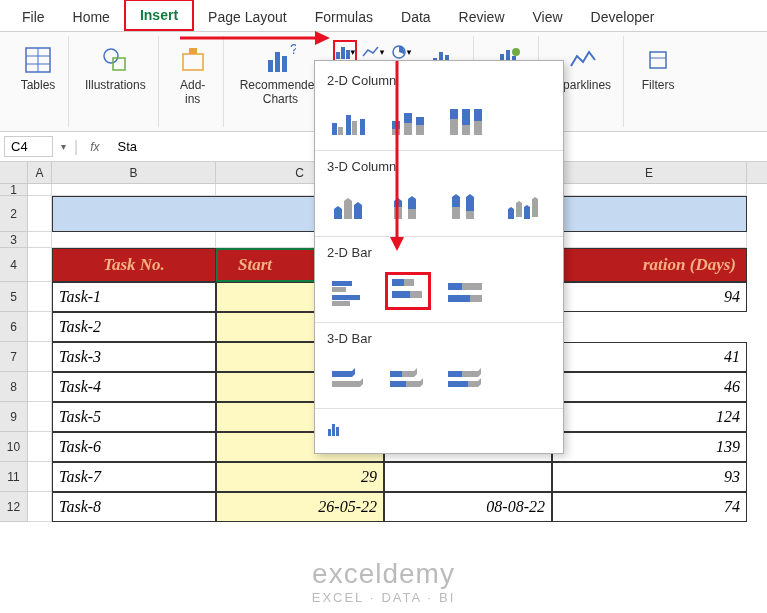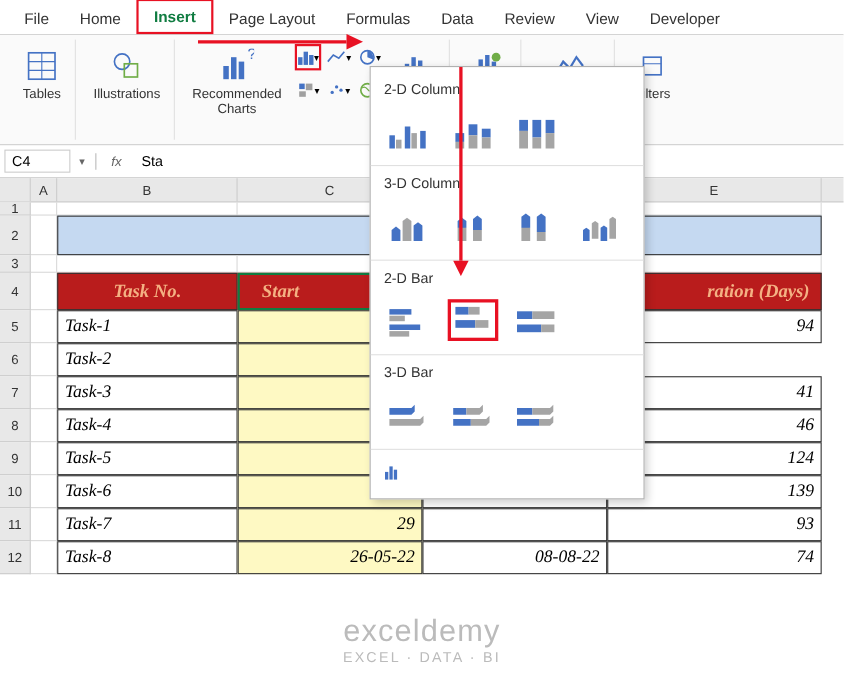--- a/index.html
+++ b/index.html
@@ -16,21 +16,21 @@
     .ribbon-btn .icon-box { width: 32px; height: 32px; display: flex; align-items: center; justify-content: center; }
     .ribbon-label { font-size: 12px; color: #333; text-align: center; margin-top: 2px; }
     .group-label { font-size: 11px; color: #666; margin-top: 4px; }
     .small-btn { width: 24px; height: 24px; display: flex; align-items: center; justify-content: center; cursor: pointer; }
     .chart-btn-row { display: flex; gap: 4px; margin-bottom: 4px; }
     .highlight-box { border: 2px solid #e81123; }
     
     .arrow-red { position: absolute; z-index: 100; }
     
     .formula-bar { display: flex; align-items: center; height: 30px; border-bottom: 1px solid #d0d0d0; padding: 0 4px; gap: 8px; }
-    .name-box { width: 60px; border: 1px solid #ccc; padding: 2px 6px; font-size: 13px; }
+    .name-box { width: 49px; border: 1px solid #ccc; padding: 2px 6px; font-size: 13px; }
     .fx-label { font-size: 12px; font-style: italic; color: #666; padding: 0 4px; }
     .formula-input { flex: 1; border: none; font-size: 13px; padding: 2px 6px; }
     
     .sheet { position: relative; }
     .col-headers { display: flex; height: 22px; background: #e8e8e8; border-bottom: 1px solid #ccc; }
     .select-all { width: 28px; border-right: 1px solid #ccc; background: #e8e8e8; }
     .col-header { border-right: 1px solid #ccc; display: flex; align-items: center; justify-content: center; font-size: 12px; color: #333; }
     .col-A { width: 24px; }
     .col-B { width: 164px; }
     .col-C { width: 168px; }
@@ -50,21 +50,21 @@
     .row-1 .cell { height: 12px; }
     .title-row { height: 36px; }
     .title-cell { background: #c5d9f1; border: 1px solid #333; font-family: Georgia, serif; font-size: 20px; font-style: italic; color: #7030a0; font-weight: bold; justify-content: center; }
     
     .header-cell { background: #b91c1c; color: #f4b183; font-family: Georgia, serif; font-style: italic; font-size: 17px; font-weight: bold; border: 1px solid #333; justify-content: center; height: 34px; }
     .data-cell { border: 1px solid #333; font-family: Georgia, serif; font-size: 16px; font-style: italic; }
     .data-cell.right { justify-content: flex-end; }
     .data-cell.sel { background: #fef9c3; }
     .sel-border { border: 2px solid #107c41; }
     
-    .chart-dropdown { position: absolute; top: 60px; left: 336px; width: 250px; background: #fff; border: 1px solid #b0b0b0; box-shadow: 3px 3px 8px rgba(0,0,0,0.2); z-index: 50; padding: 8px 0; }
+    .chart-dropdown { position: absolute; top: 60px; left: 314px; width: 250px; background: #fff; border: 1px solid #b0b0b0; box-shadow: 3px 3px 8px rgba(0,0,0,0.2); z-index: 50; padding: 8px 0; }
     .dd-section { padding: 4px 12px; }
     .dd-title { font-size: 13px; color: #333; margin-bottom: 8px; }
     .dd-icons { display: flex; gap: 12px; padding: 4px 0; }
     .chart-icon { width: 46px; height: 38px; cursor: pointer; display: flex; align-items: flex-end; justify-content: center; border: 1px solid transparent; }
     .chart-icon.highlight { border: 3px solid #e81123; padding: 2px; }
     .dd-sep { border-top: 1px solid #e0e0e0; margin: 4px 0; }
     .dd-link { padding: 8px 12px; font-size: 13px; color: #333; cursor: pointer; display: flex; align-items: center; gap: 8px; }
     
     .watermark { position: absolute; bottom: 8px; left: 50%; transform: translateX(-50%); font-size: 16px; color: #bbb; font-family: Arial; text-align: center; }
     .watermark .main { font-size: 28px; letter-spacing: 1px; }
@@ -105,20 +105,32 @@
       <div class="icon-box">
         <svg width="28" height="28">
             <circle cx="10" cy="10" r="7" fill="none" stroke="#4472c4" stroke-width="1.5"></circle>
             <rect x="12" y="12" width="12" height="12" fill="none" stroke="#70ad47" stroke-width="1.5"></rect>
           </svg>
       </div>
       <div class="ribbon-label">Illustrations</div>
     </div>
   </div>
 
+  <div class="ribbon-group">
+    <div class="ribbon-btn">
+      <div class="icon-box">
+        <svg width="28" height="28">
+            <rect x="4" y="8" width="20" height="16" fill="none" stroke="#e8a33d" stroke-width="1.5"></rect>
+            <rect x="10" y="2" width="8" height="6" fill="#e8a33d"></rect>
+          </svg>
+      </div>
+      <div class="ribbon-label" style="white-space:pre-line">Add-
+ins</div>
+    </div>
+  </div>
 
   <div class="ribbon-group" style="flex-direction:row; align-items:flex-start; gap:8px;">
     <div class="ribbon-btn">
       <div class="icon-box">
         <svg width="32" height="32">
             <rect x="4" y="16" width="5" height="12" fill="#4472c4"></rect>
             <rect x="11" y="8" width="5" height="20" fill="#4472c4"></rect>
             <rect x="18" y="12" width="5" height="16" fill="#4472c4"></rect>
             <text x="26" y="10" font-size="14" fill="#4472c4">?</text>
           </svg>

